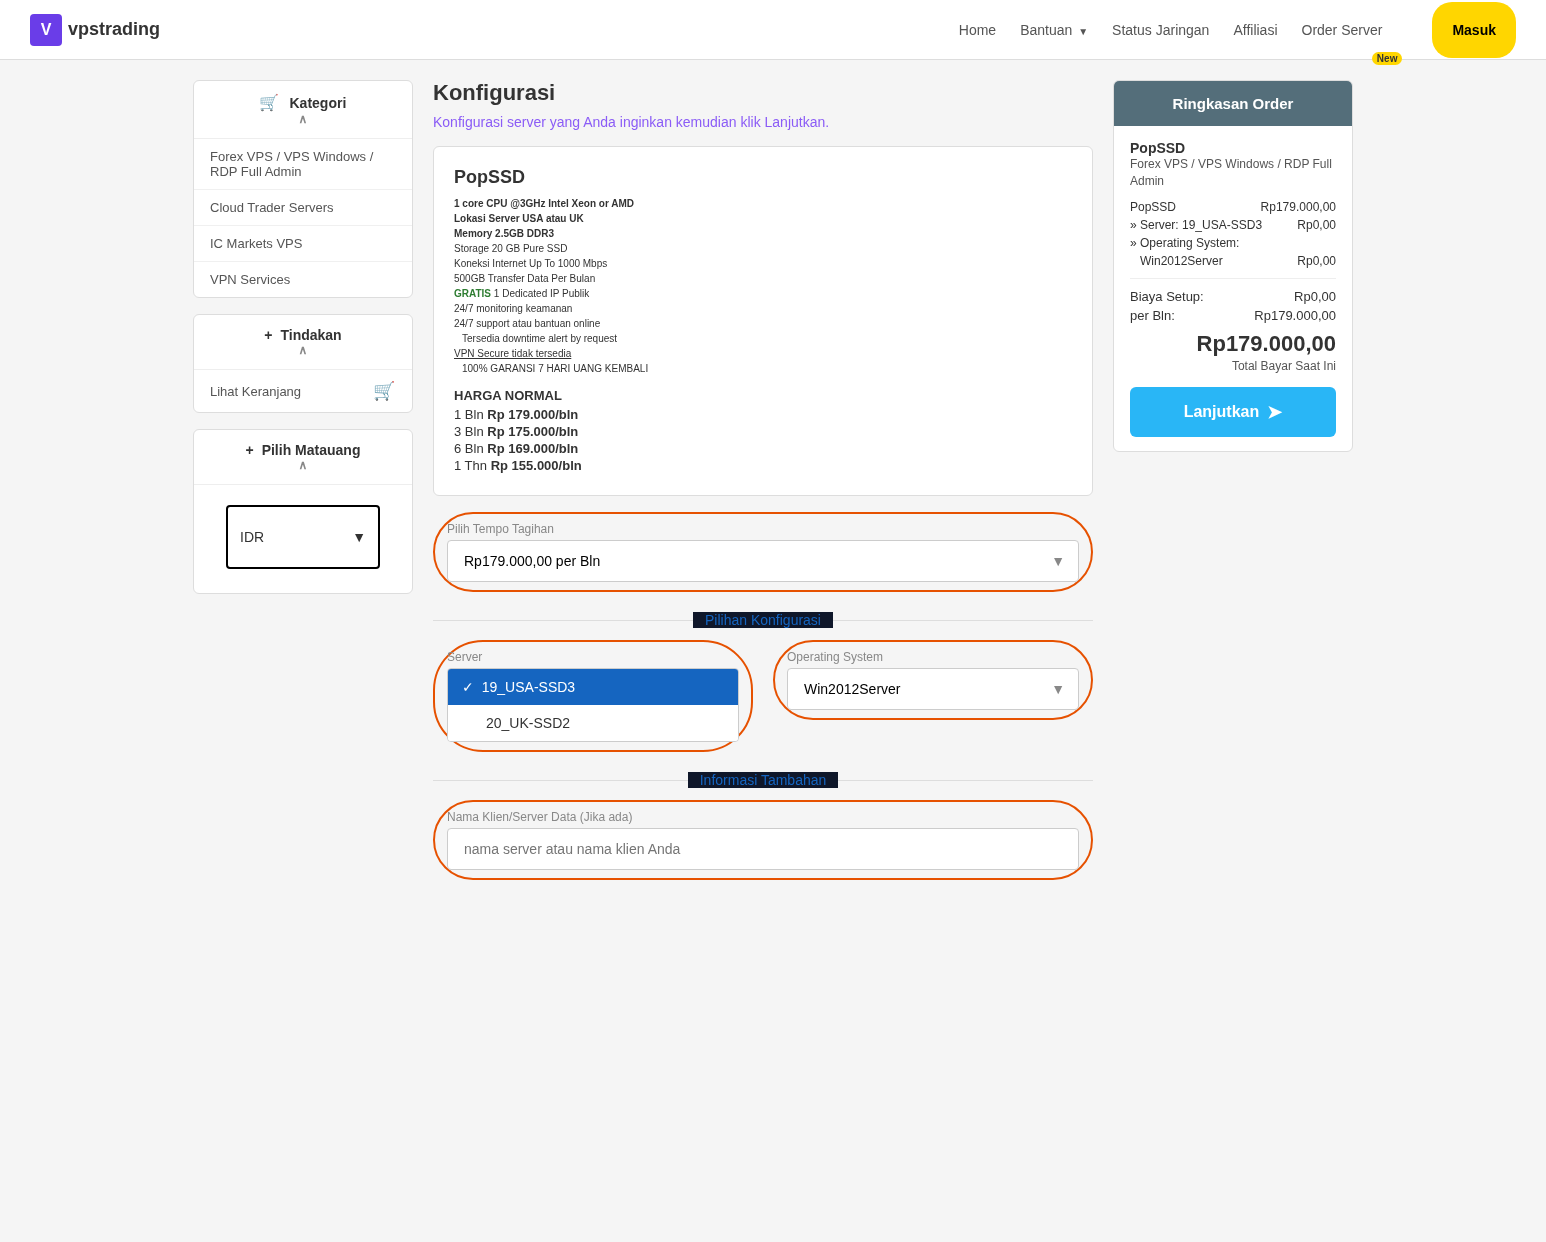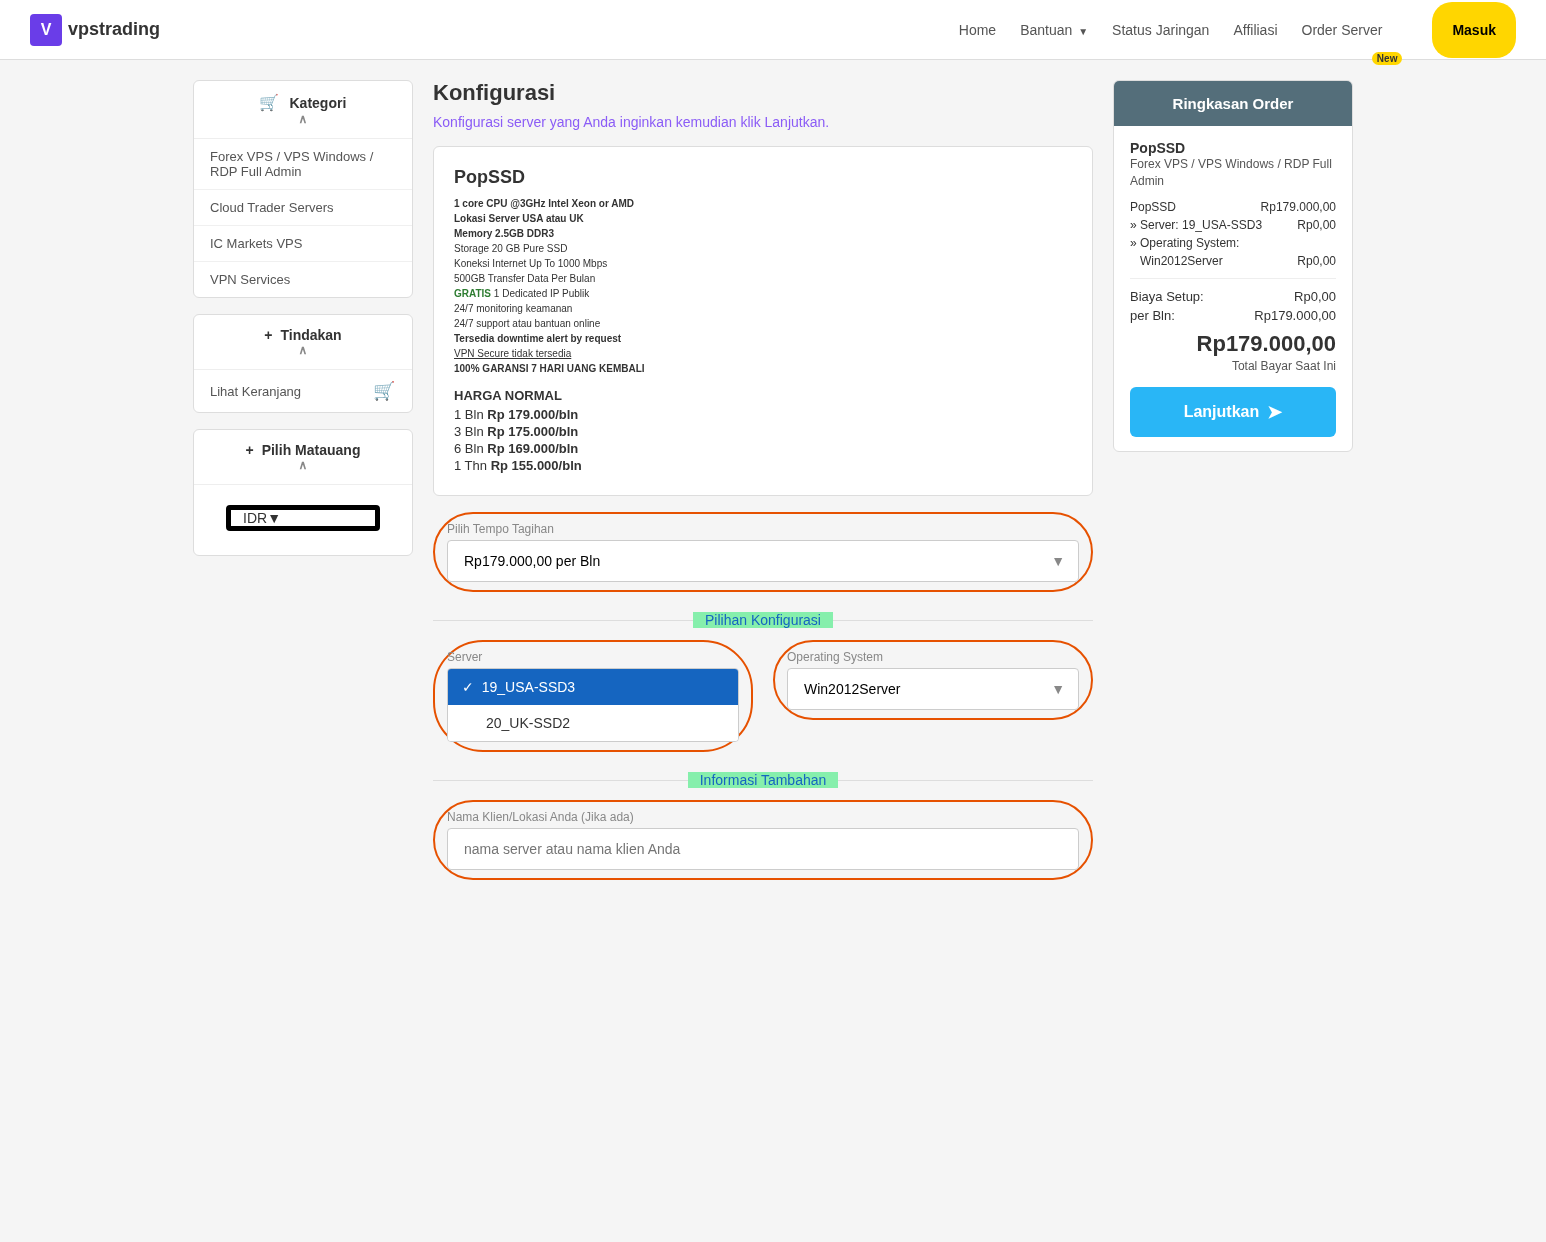--- a/index.html
+++ b/index.html
@@ -107,24 +107,25 @@
       padding: 10px 16px;
       color: #555;
       font-size: 13px;
       cursor: pointer;
     }
     .cart-icon { font-size: 18px; color: #888; }
     .currency-select {
       width: 100%;
       display: flex;
       align-items: center;
+      justify-content: space-between;
       margin: 10px 16px;
-      border: 5px solid #000000;
+      border: 2px solid #000000;
       border-radius: 4px;
-      padding: 0 12px;
+      padding: 22px 12px;
       cursor: pointer;
       background: #fff;
       width: calc(100% - 32px);
     }
 
     
     .content { flex: 1; }
     .page-title {
       font-size: 22px;
       font-weight: bold;
@@ -143,21 +144,21 @@
       border: 1px solid #ddd;
       border-radius: 6px;
       padding: 20px;
       margin-bottom: 16px;
     }
     .product-name { font-size: 18px; font-weight: bold; margin-bottom: 10px; }
     .spec-red { color: #e53935; font-weight: bold; }
     .spec-blue { color: #1565c0; text-decoration: underline; }
     .spec-green { color: #2e7d32; font-weight: bold; }
     .spec-line { margin-bottom: 4px; font-size: 10px; color: #333; }
-    .spec-bold { font-weight: bold; }
+    .spec-bold { font-weight: normal; margin-left: 8px; }
     .pricing-section { margin-top: 14px; }
     .pricing-title { font-weight: bold; font-size: 13px; margin-bottom: 4px; }
     .pricing-line { font-size: 13px; margin-bottom: 2px; }
     .pricing-bold { font-weight: bold; }
 
     
     .section-divider {
       position: relative;
       text-align: center;
       margin: 20px 0 12px;
@@ -166,21 +167,21 @@
       content: '';
       position: absolute;
       top: 50%;
       left: 0;
       right: 0;
       height: 1px;
       background: #ddd;
     }
     .section-divider span {
       position: relative;
-      background: #86efac;
+      background: #0f172a;
       padding: 0 12px;
       color: #1565c0;
       font-size: 14px;
     }
     .billing-label { font-size: 12px; color: #888; margin-bottom: 4px; }
     .billing-select-wrapper {
       position: relative;
       margin-bottom: 20px;
     }
     .billing-select {
@@ -493,21 +494,21 @@
           </div>
         </div>
       </div>
     </div>
 
     <div class="section-divider">
       <span>Informasi Tambahan</span>
     </div>
 
     <div style="border: 2.5px solid #e65100; border-radius: 50px; padding: 8px 12px;">
-      <div class="info-label">Nama Klien/Lokasi Anda (Jika ada)</div>
+      <div class="info-label">Nama Klien/Server Data (Jika ada)</div>
       <input class="info-input" type="text" placeholder="nama server atau nama klien Anda" style="">
     </div>
 
   </div>
 
   <div class="order-summary">
     <div class="summary-card">
       <div class="summary-header">Ringkasan Order</div>
       <div class="summary-body">
         <div class="summary-product-name">PopSSD</div>

